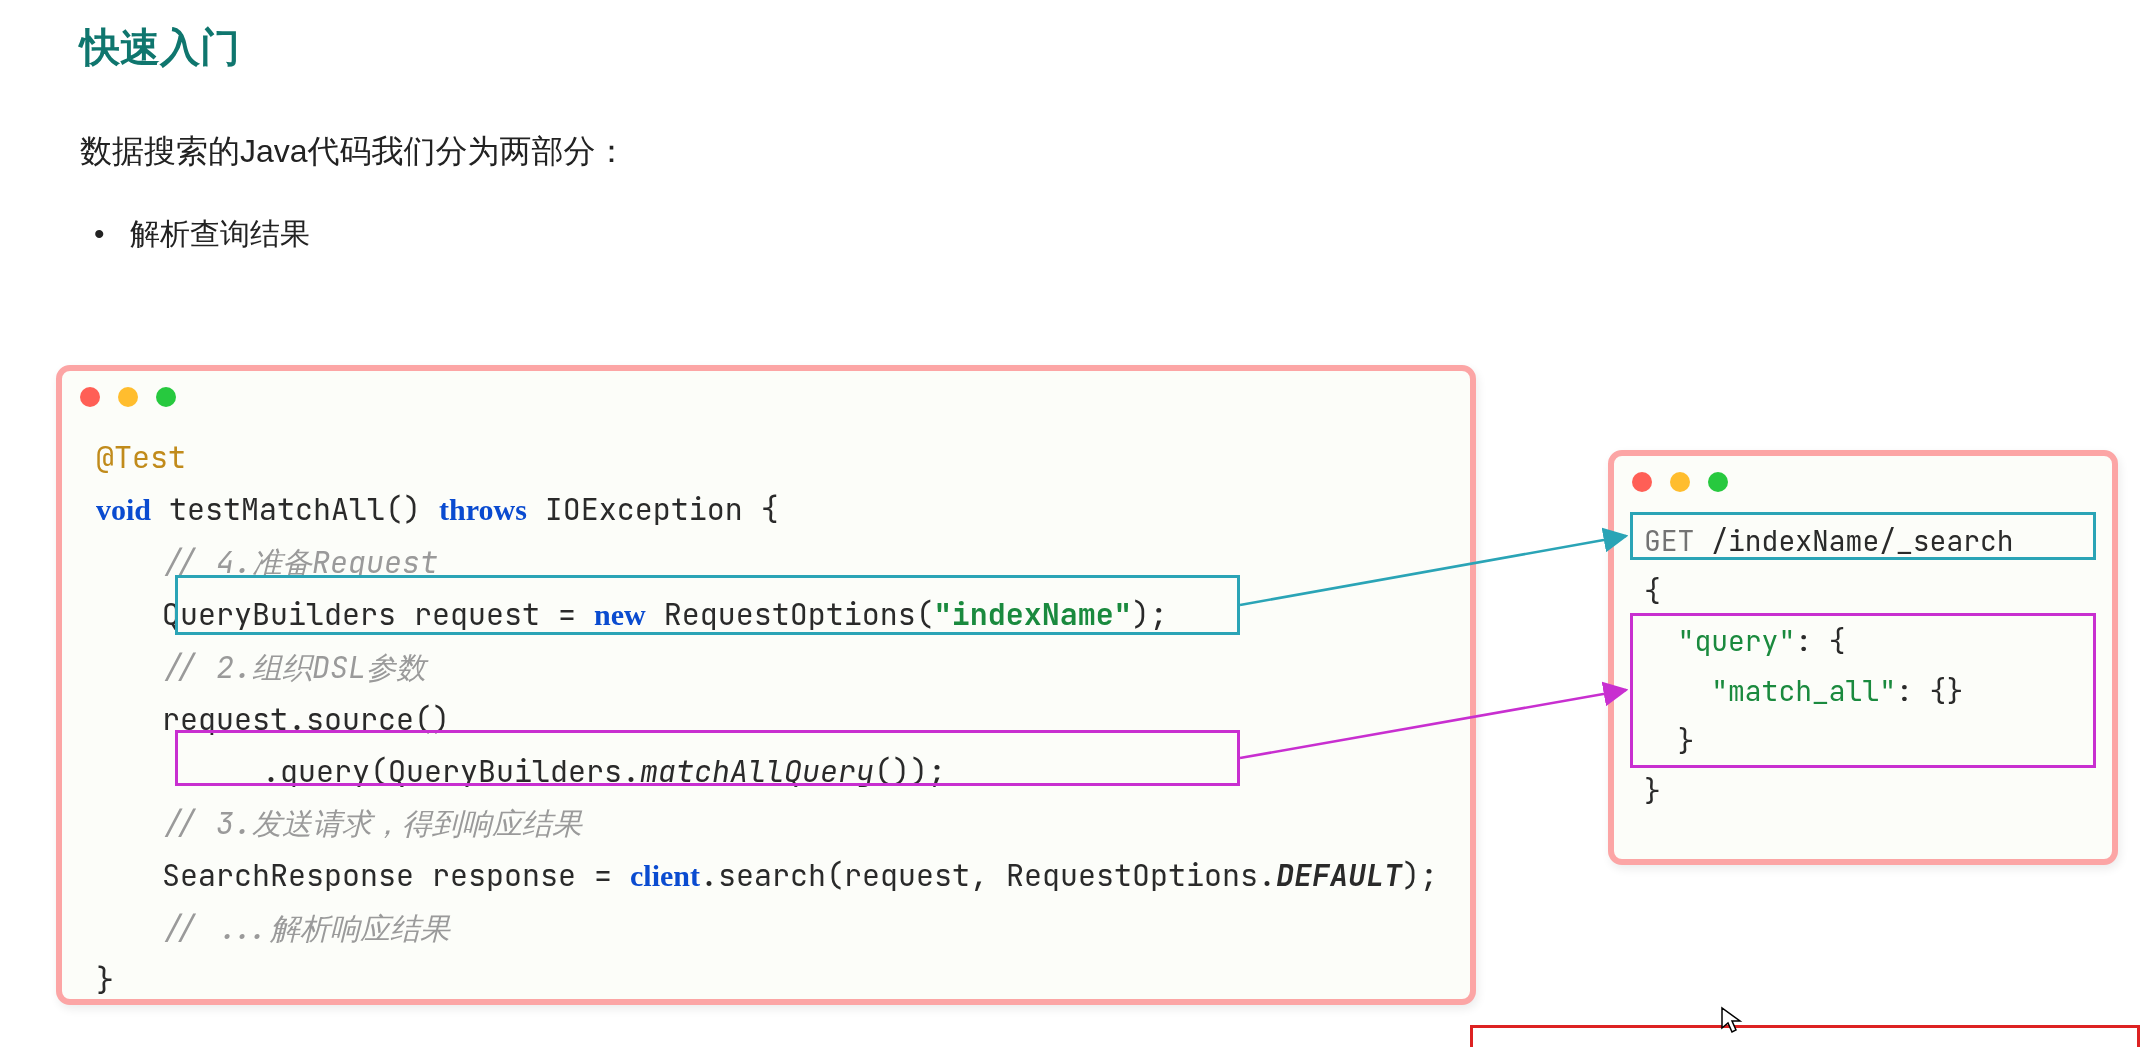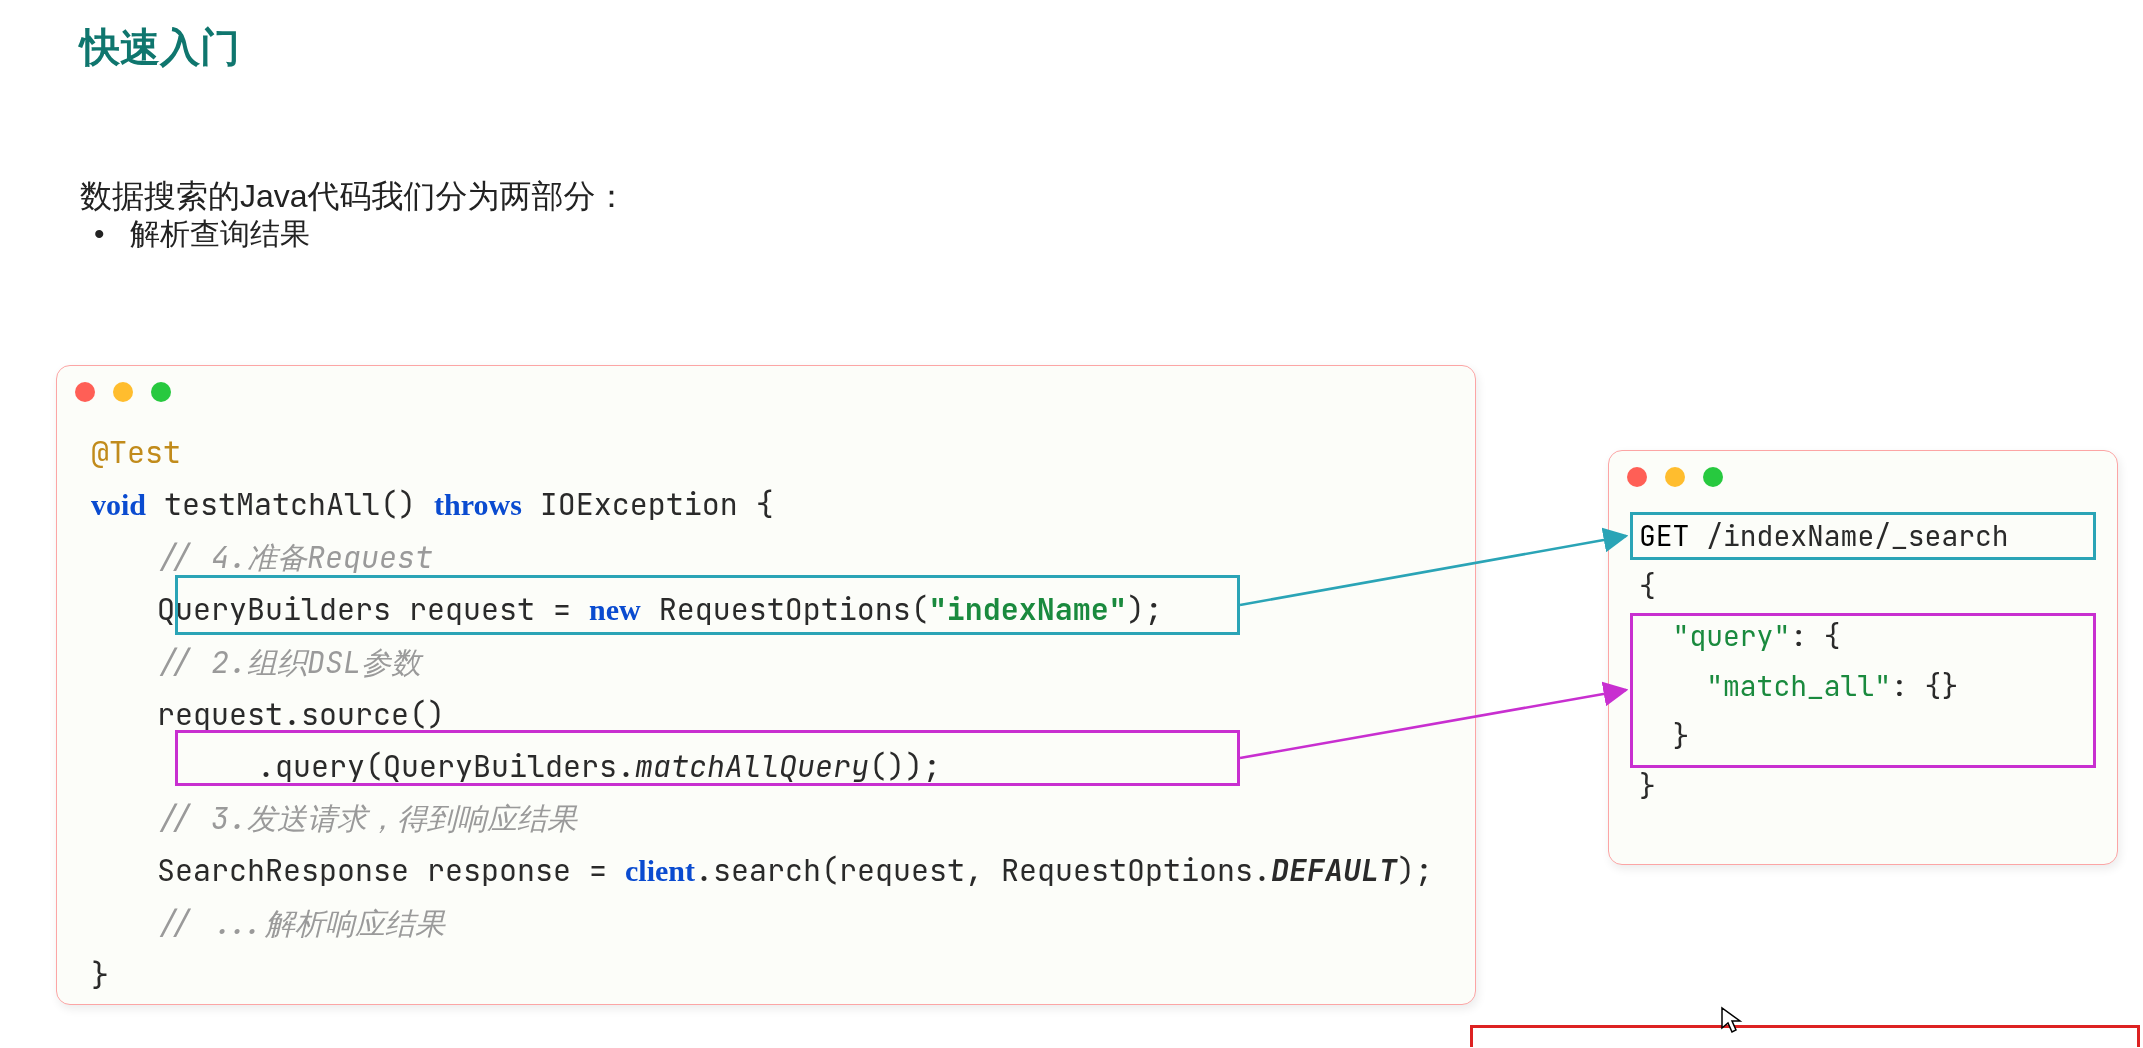--- a/index.html
+++ b/index.html
@@ -18,21 +18,20 @@
     font-size: 40px;
     font-weight: 700;
     color: #0f766e;
   }
   .intro {
     position: absolute;
     left: 80px;
     top: 130px;
     font-size: 32px;
     color: #222;
-    margin-top: 45px;
   }
   .bullets {
     position: absolute;
     left: 80px;
     top: 205px;
     font-size: 30px;
     color: #222;
     line-height: 1.9;
   }
   .bullets li {
@@ -45,21 +44,21 @@
     position: absolute;
     left: 14px;
     top: 0;
     font-size: 30px;
     color: #222;
   }
 
   .codewin {
     position: absolute;
     background: #fcfdf9;
-    border: 1px solid #fca5a5;
+    border: 6px solid #fca5a5;
     border-radius: 14px;
     box-shadow: 2px 4px 10px rgba(0,0,0,0.08);
   }
   .codewin-left { left: 56px; top: 365px; width: 1420px; height: 640px; }
   .codewin-right { left: 1608px; top: 450px; width: 510px; height: 415px; }
 
   .traffic {
     position: absolute;
     left: 18px;
     top: 16px;
@@ -80,21 +79,21 @@
     font-size: 30px;
     line-height: 52px;
   }
 
   .annot      { color: #c18b1b; }
   .kw         { color: #0a4bd0; font-weight: 700; font-family: Liberation Serif, serif; }
   .plain      { color: #2a2a2a; }
   .comment    { color: #9a9a9a; font-style: italic; }
   .string     { color: #1a8a3e; font-weight: 700; }
   .italic     { font-style: italic; }
-  .method-get { color: #000000; }
+  .method-get { color: #737373; }
   .jsonkey    { color: #1a8a3e; }
 
   .hl-box {
     position: absolute;
     border-width: 3px;
     border-style: solid;
     background: transparent;
     pointer-events: none;
   }
   .teal   { border-color: #2aa4b6; }

